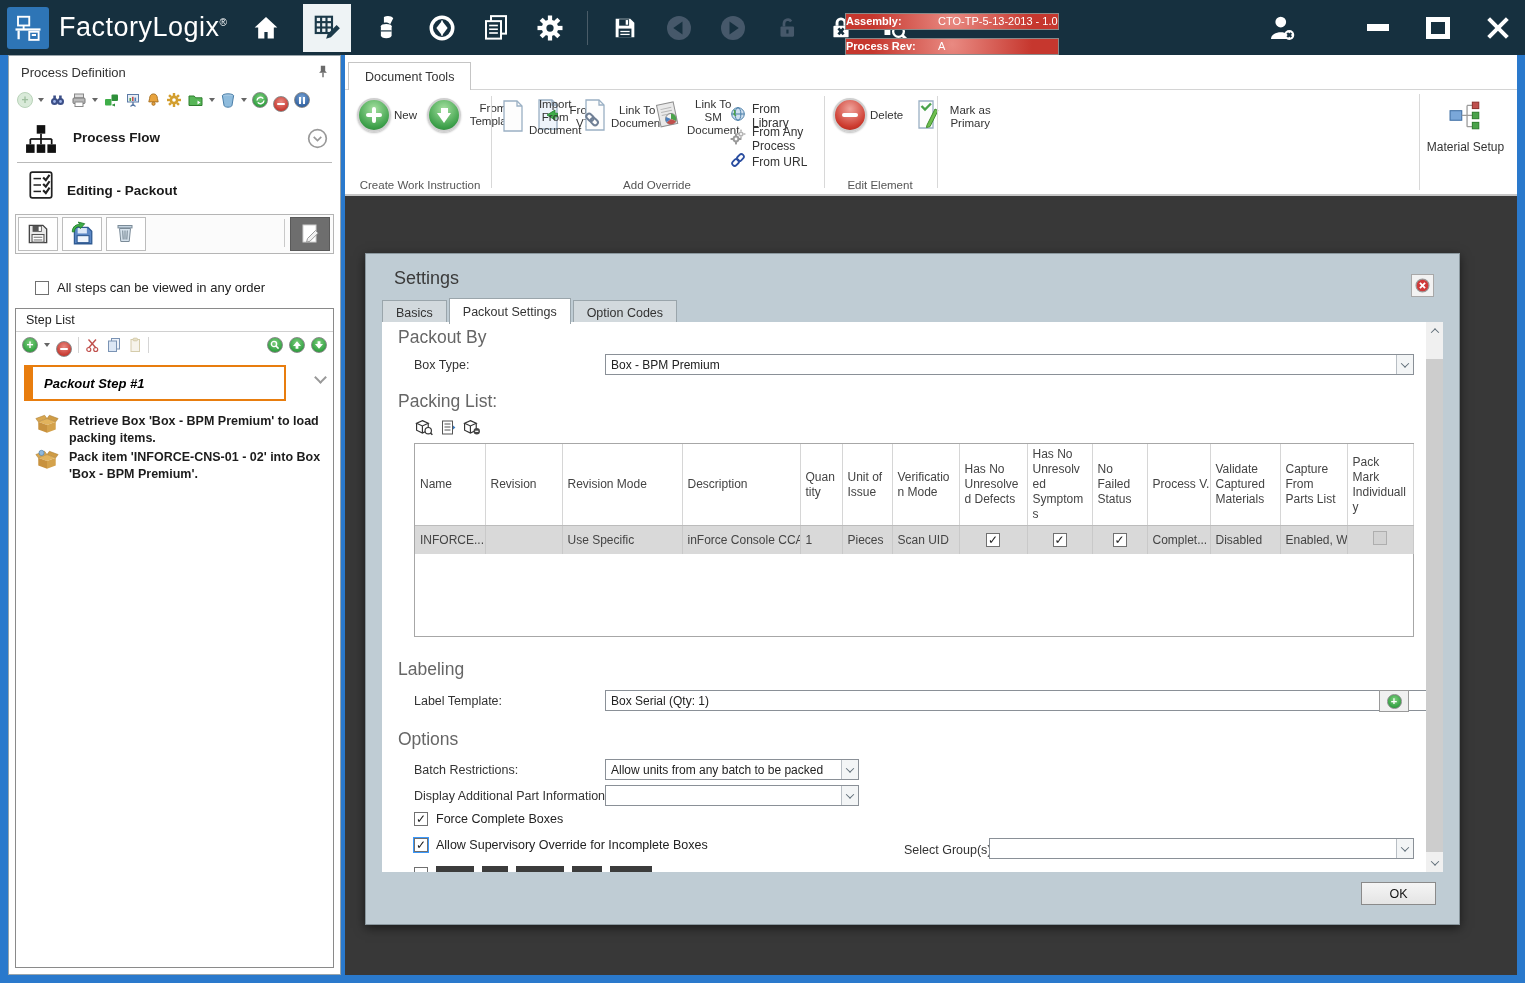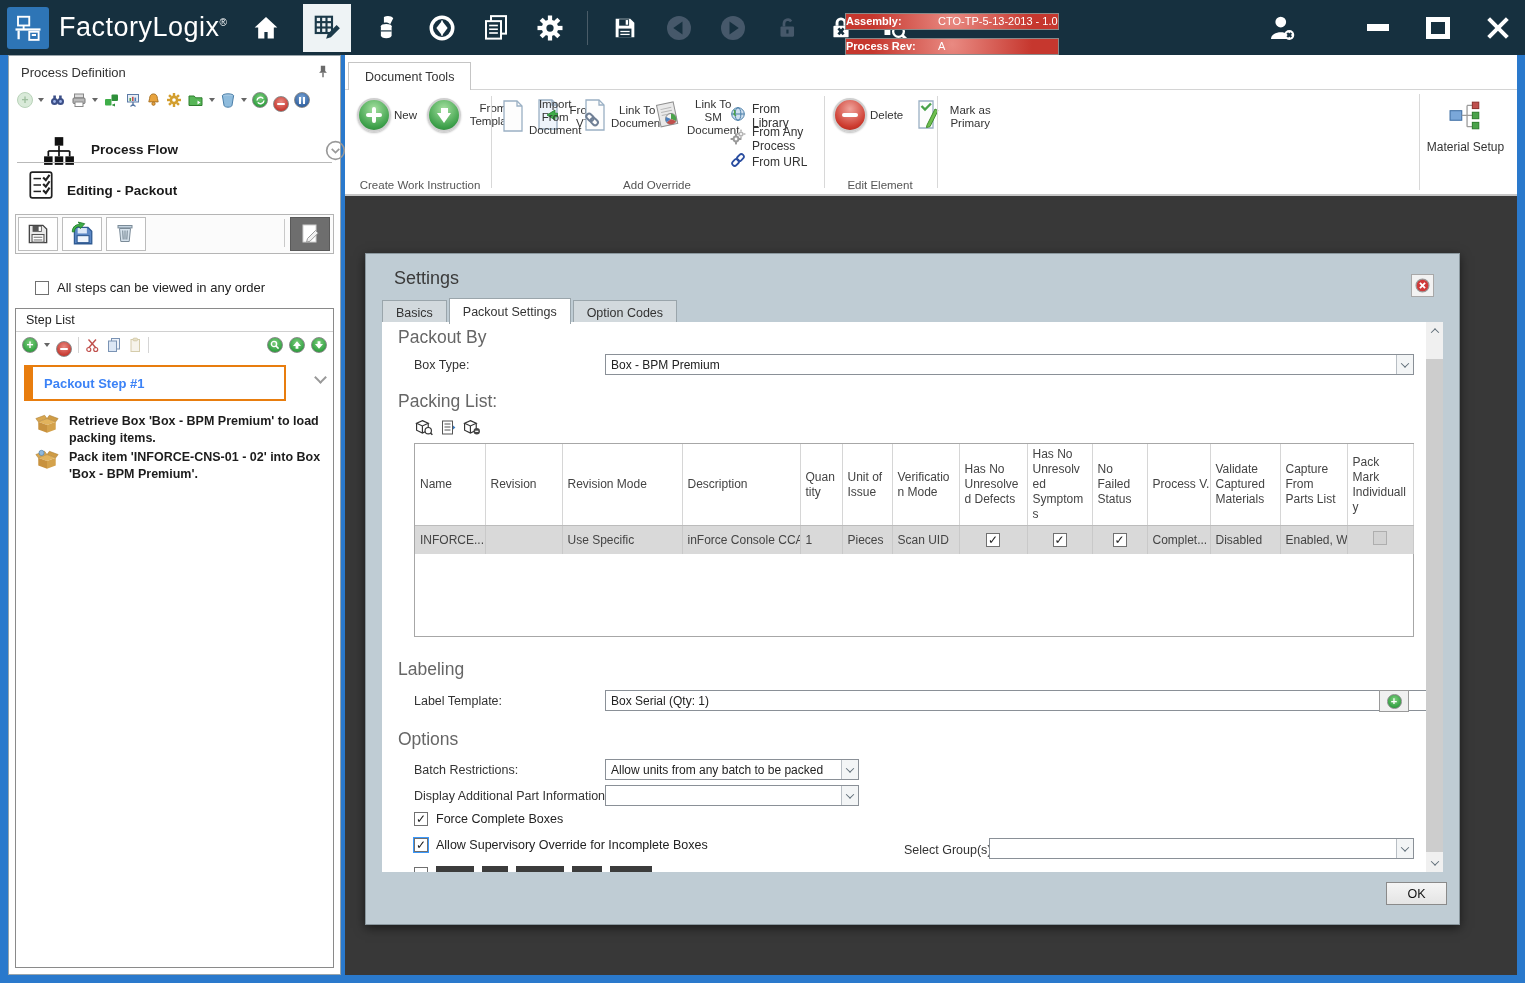--- a/index.html
+++ b/index.html
@@ -24,40 +24,40 @@
   .winbtn { width:34px; height:34px; display:flex; align-items:center; justify-content:center; }
   .min-glyph { width:22px; height:7px; background:#fff; }
   .max-glyph { width:24px; height:22px; border:5px solid #fff; }
 
   
   .leftpanel { position:absolute; left:8px; top:55px; width:333px; bottom:8px; background:#fff; border:1px solid #9aa5ab; }
   .lp-title { position:absolute; left:12px; top:9px; font-size:13px; color:#333; }
   .lp-pin { position:absolute; right:10px; top:8px; }
   .lp-toolbar { position:absolute; left:8px; top:33px; display:flex; align-items:center; gap:5px; height:22px; }
   .caret { width:0; height:0; border-left:3px solid transparent; border-right:3px solid transparent; border-top:4px solid #666; }
-  .lp-flow-row { position:absolute; left:0; top:72px; width:100%; height:44px;margin-left:18px; }
+  .lp-flow-row { position:absolute; left:0; top:60px; width:100%; height:44px; }
   .lp-flow-label { position:absolute; left:64px; top:14px; font-weight:bold; font-size:13.5px; color:#1a1a1a; }
   .lp-collapse { position:absolute; right:12px; top:12px; }
   .lp-div { position:absolute; left:8px; right:8px; top:106px; height:1px; background:#b9b9b9; }
   .lp-edit-label { position:absolute; left:58px; top:127px; font-weight:bold; font-size:13.5px; color:#1a1a1a; }
   .lp-btnrow { position:absolute; left:6px; right:6px; top:158px; height:40px; border:1px solid #b5b5b5; background:#fbfbfb; }
   .lp-btn { position:absolute; top:2px; width:40px; height:34px; border:1px solid #bdbdbd; background:#fff; display:flex; align-items:center; justify-content:center; }
   .lp-btn-edit { position:absolute; right:3px; top:2px; width:40px; height:34px; background:#6e6e6e; border:1px solid #5a5a5a; display:flex; align-items:center; justify-content:center; }
   .lp-btnrow .vsep { position:absolute; right:48px; top:4px; width:1px; height:28px; background:#c9c9c9; }
   .lp-anyorder { position:absolute; left:26px; top:224px; display:flex; align-items:center; gap:8px; font-size:13px; color:#222; }
   .ckbox { width:14px; height:14px; border:1px solid #707070; background:#fff; display:inline-flex; align-items:center; justify-content:center; font-size:12px; color:#222; line-height:1; flex:0 0 auto; }
   .steplist { position:absolute; left:6px; right:6px; top:252px; bottom:6px; border:1px solid #8a8a8a; background:#fff; }
   .sl-title { position:absolute; left:10px; top:4px; font-size:12.5px; color:#222; }
   .sl-head-line { position:absolute; left:0; right:0; top:22px; height:1px; background:#d0d0d0; }
   .sl-toolbar { position:absolute; left:6px; right:6px; top:26px; height:20px; display:flex; align-items:center; gap:6px; }
   .sl-toolbar .grow { flex:1; }
   .sl-sep { width:1px; height:16px; background:#d5d5d5; }
   .stephdr { position:absolute; left:8px; top:56px; width:262px; height:36px; border:2px solid #e87d0e; background:#fff; display:flex; align-items:center; }
   .stephdr .bar { width:7px; height:100%; background:#e87d0e; }
-  .stephdr .txt { font-weight:bold; font-size:13px; color:#3b82f6; padding-left:11px; }
+  .stephdr .txt { font-weight:bold; font-size:13px; color:#000000; padding-left:11px;font-style:italic; }
   .stephdr-chev { position:absolute; left:300px; top:64px; width:9px; height:9px; border-right:2px solid #999; border-bottom:2px solid #999; transform:rotate(45deg); }
   .stepitem { position:absolute; left:19px; right:8px; display:flex; gap:10px; }
   .stepitem .txt { font-weight:bold; font-size:12.5px; color:#1c1c1c; line-height:17px; }
 
   .mini { display:inline-flex; align-items:center; justify-content:center; }
   .circ16 { width:16px; height:16px; border-radius:50%; display:inline-flex; align-items:center; justify-content:center; color:#fff; font-size:12px; font-weight:bold; line-height:1; }
   .g { background:radial-gradient(circle at 50% 35%, #7ecf7e, #2f9e3f 75%); border:1px solid #8a8a8a; }
   .g.pale { background:#d9ead9; border:1px solid #b9d3b9; color:#9fbf9f; }
   .r { background:radial-gradient(circle at 50% 35%, #e98a82, #c6372e 75%); border:1px solid #8a8a8a;margin-top:8px; }
   .b { background:radial-gradient(circle at 50% 35%, #7fa9d9, #2f5f9e 75%); border:1px solid #8a8a8a; }
@@ -87,21 +87,21 @@
 
   
   .dialog { position:absolute; left:20px; top:57px; width:1095px; height:672px; background:#bfccd4; border:1px solid #8a979e; box-shadow:0 3px 10px rgba(0,0,0,.55); }
   .dlg-title { position:absolute; left:28px; top:14px; font-size:18px; color:#3a3a3a; }
   .dlg-close { position:absolute; right:25px; top:20px; width:23px; height:23px; background:#f2f2f2; border:1px solid #a8a8a8; display:flex; align-items:center; justify-content:center; }
   .dlg-tabs { position:absolute; left:16px; top:44px; display:flex; align-items:flex-end; }
   .dtab { height:24px; padding:0 13px; font-size:12.5px; color:#333; border:1px solid #9aa5ab; border-bottom:none; background:#d2d9dd; display:flex; align-items:center; margin-right:2px; }
   .dtab.active { background:#fff; height:26px; position:relative; z-index:2; }
   .dlg-content { position:absolute; left:16px; right:16px; top:68px; bottom:52px; background:#fff; overflow:hidden; }
   .dlg-bottom { position:absolute; left:0; right:0; bottom:0; height:52px; }
-  .okbtn { position:absolute; right:12px; top:10px; width:61px; height:23px; background:linear-gradient(#f5f5f5,#e4e4e4); border:1px solid #8a8a8a; font-size:12.5px; color:#111; display:flex; align-items:center; justify-content:center; }
+  .okbtn { position:absolute; right:23px; top:10px; width:75px; height:23px; background:linear-gradient(#f5f5f5,#e4e4e4); border:1px solid #8a8a8a; font-size:12.5px; color:#111; display:flex; align-items:center; justify-content:center; }
 
   .sect { position:absolute; font-size:17.5px; color:#666; }
   .flabel { position:absolute; font-size:12.5px; color:#333; }
   .ddl { position:absolute; height:21px; background:#fff; border:1px solid #8a9097; font-size:12px; color:#222; display:flex; align-items:center; padding:0 20px 0 5px; }
   .ddl .chevbox { position:absolute; right:0; top:0; bottom:0; width:17px; background:#f3f5f6; border-left:1px solid #b8bec4; display:flex; align-items:center; justify-content:center; }
   .chev-dn { width:6px; height:6px; border-right:1.6px solid #5f6d78; border-bottom:1.6px solid #5f6d78; transform:rotate(45deg) translate(-1px,-1px); }
   .chev-up { width:6px; height:6px; border-left:1.6px solid #5f6d78; border-top:1.6px solid #5f6d78; transform:rotate(45deg) translate(1px,1px); }
 
   .pl-icons { position:absolute; left:32px; top:96px; display:flex; gap:5px; }
   .pl-icons span { width:19px; height:18px; display:inline-flex; align-items:center; justify-content:center; }

